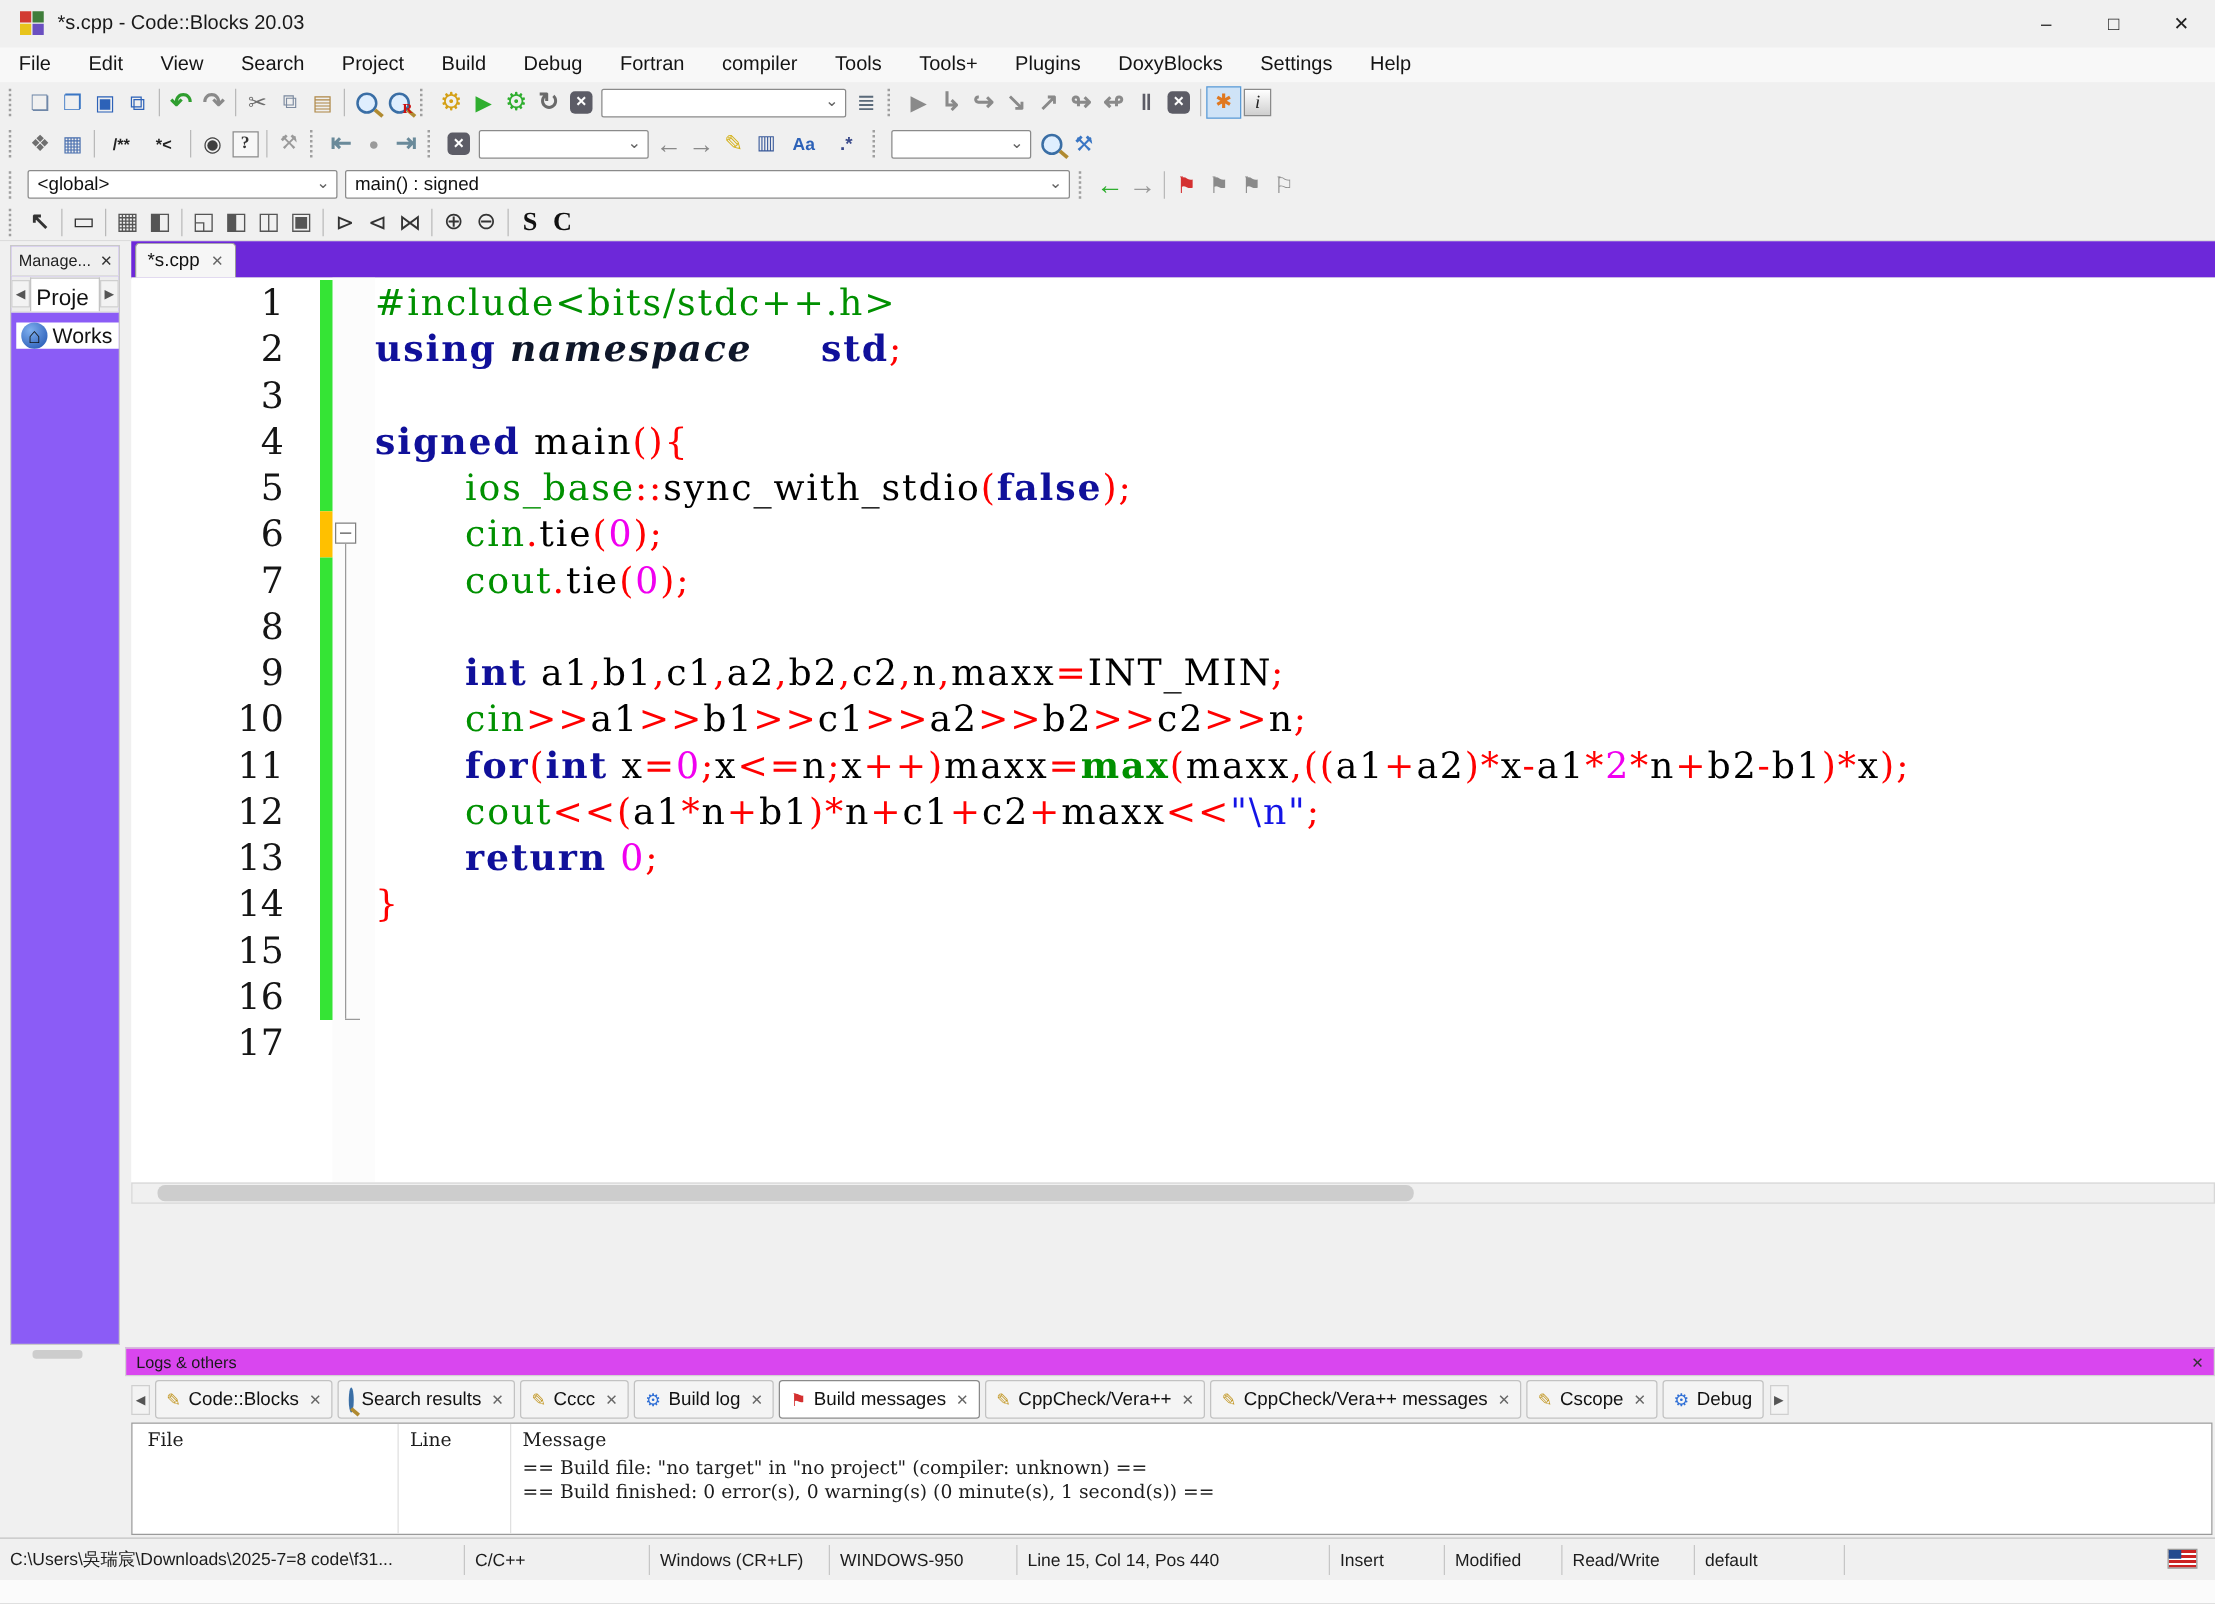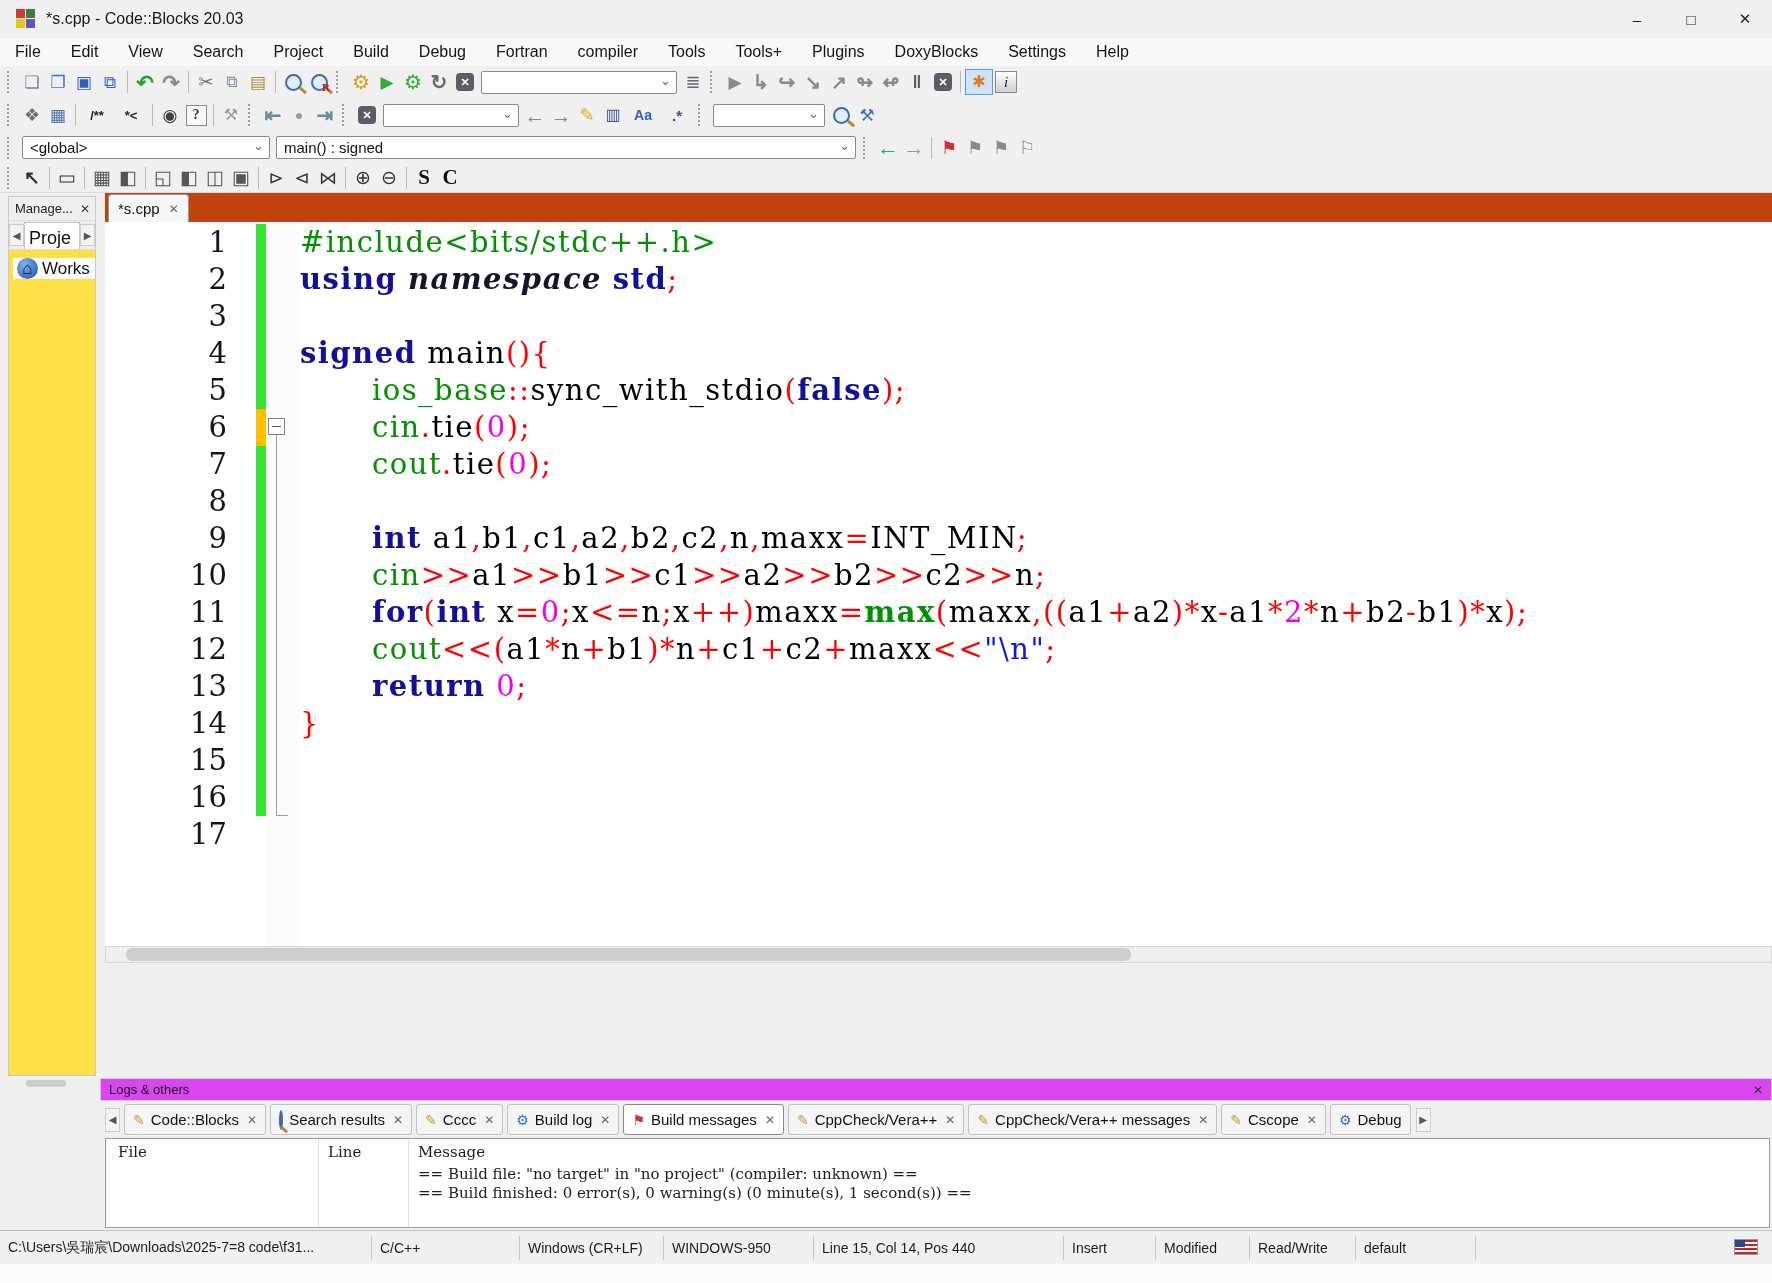--- a/index.html
+++ b/index.html
@@ -29,35 +29,35 @@
   .mag::after{content:"";position:absolute;width:8px;height:3px;background:#b08a30;right:-7px;bottom:-3px;transform:rotate(40deg);}
   .magr{position:absolute;margin-left:14px;margin-top:10px;color:#cc1111;font-weight:bold;font-size:11px;font-family:"Liberation Serif",serif;}
   .boxx{width:18px;height:18px;background:#5c5c66;color:#fff;border-radius:4px;font-size:11px;display:flex;align-items:center;justify-content:center;font-weight:bold;}
   .infob{width:20px;height:20px;background:linear-gradient(#fff,#cfcfcf);border:1px solid #8a8a8a;color:#222;
          font-family:"Liberation Serif",serif;font-style:italic;font-size:15px;display:flex;align-items:center;justify-content:center;}
   .qbox{width:19px;height:19px;border:1px solid #8a8a8a;background:#f7f7f7;color:#333;font-family:"Liberation Serif",serif;
         font-size:14px;font-weight:bold;display:flex;align-items:center;justify-content:center;}
   .bugb{width:26px;height:24px;background:#cfe3f7;border:1px solid #5b9bd5;display:flex;align-items:center;justify-content:center;color:#e07820;font-size:16px;}
   
   .leftcol{position:absolute;left:0;top:193px;width:105px;height:885px;background:#f0f0f0;}
-  .mgmt{position:absolute;left:8px;top:3px;width:88px;height:880px;background:#fde047;border:1px solid #c9c9c9;box-sizing:border-box;}
+  .mgmt{position:absolute;left:8px;top:3px;width:88px;height:880px;background:#8b5cf6;border:1px solid #c9c9c9;box-sizing:border-box;}
   .mgmt-head{height:23px;display:flex;align-items:center;background:#efefef;border-bottom:1px solid #ddd;}
   .mgmt-title{font-size:13px;color:#222;margin-left:6px;flex:1;}
   .mgmt-x{font-size:12px;color:#333;margin-right:5px;}
   .mgmt-tabs{height:28px;display:flex;align-items:center;background:#ededed;border-bottom:1px solid #ddd;}
   .arrbtn{width:15px;height:22px;display:flex;align-items:center;justify-content:center;font-size:10px;color:#555;background:#f3f3f3;border:1px solid #cfcfcf;box-sizing:border-box;}
   .mgmt-tab{flex:1;height:26px;background:#fff;border:1px solid #c4c4c4;border-bottom:none;display:flex;align-items:flex-end;overflow:hidden;}
   .mgmt-tab span{font-size:18px;color:#111;margin-left:4px;}
   .ws-item{display:flex;align-items:center;margin:8px 0 0 4px;background:#fff;}
   .home{width:21px;height:21px;border-radius:50%;background:radial-gradient(circle at 35% 30%,#7fb0ef,#1c4fae);display:flex;align-items:center;justify-content:center;color:#fff;font-size:12px;flex:none;}
   .ws-item span{font-size:17px;color:#111;margin-left:4px;white-space:nowrap;}
   .sash{position:absolute;left:26px;top:1080px;width:40px;height:7px;background:#cdcdcd;border-radius:3px;}
   
   .edzone{position:absolute;left:105px;top:193px;width:1667px;height:885px;background:#f0f0f0;}
-  .tabbar{position:absolute;left:0;top:0;width:100%;height:29px;background:#c2410c;border-bottom:1px solid #bdbdbd;display:flex;align-items:flex-end;}
+  .tabbar{position:absolute;left:0;top:0;width:100%;height:29px;background:#6d28d9;border-bottom:1px solid #bdbdbd;display:flex;align-items:flex-end;}
   .edtab{height:27px;margin-left:3px;background:#f6f6f6;border:1px solid #9a9a9a;border-bottom:none;border-radius:4px 4px 0 0;
          display:flex;align-items:center;padding:0 9px;}
   .edtab .lbl{font-size:15px;color:#111;}
   .edtab .x{font-size:12px;color:#666;margin-left:9px;}
   .editor{position:absolute;left:0;top:29px;width:100%;height:724px;background:#fff;overflow:hidden;}
   .gutter{position:absolute;left:0;top:0;width:130px;height:100%;}
   .lnum{height:37px;text-align:right;padding-right:8px;font-family:"DejaVu Serif","Liberation Serif",serif;font-size:29px;color:#151515;line-height:37px;}
   .chgbar{position:absolute;left:151px;width:10px;}
   .foldmargin{position:absolute;left:161px;top:0;width:34px;height:100%;background:#fcfcfc;}
   .foldbox{position:absolute;left:163px;width:17px;height:17px;border:1px solid #808080;background:#fff;box-sizing:border-box;
@@ -326,21 +326,21 @@
           <div class="chgbar" style="top: 187px; height: 37px; background: rgb(255, 192, 0);"></div>
           <div class="chgbar" style="top: 224px; height: 370px; background: rgb(53, 228, 53);"></div>
         </div>
       <div id="foldmarks">
           <div class="foldbox" style="top: 196px;"></div>
           <div class="foldline" style="top: 213px; height: 380px;"></div>
           <div class="foldtick" style="top: 593px;"></div>
         </div>
       <div id="code" style="top: 2px;">
           <div class="cline"><span style="color: rgb(0, 144, 0);">#include&lt;bits/stdc++.h&gt;</span></div>
-          <div class="cline"><span style="color: rgb(16, 16, 154); font-weight: bold;">using</span><span style="color: rgb(0, 0, 0);"> </span><span style="color: #0f172a; font-weight: bold; font-style: italic;">namespace</span><span style="color: rgb(0, 0, 0);"> </span><span style="color: rgb(16, 16, 154); font-weight: bold;">std</span><span style="color: rgb(255, 0, 0);">;</span></div>
+          <div class="cline"><span style="color: rgb(16, 16, 154); font-weight: bold;">using</span><span style="color: rgb(0, 0, 0);"> </span><span style="color: #0f172a; font-weight: bold; font-style: italic;">namespace</span><span style="color: rgb(0, 0, 0);"> </span><span style="color: rgb(16, 16, 154); font-weight: bold; margin-left: 44px;">std</span><span style="color: rgb(255, 0, 0);">;</span></div>
           <div class="cline"></div>
           <div class="cline"><span style="color: rgb(16, 16, 154); font-weight: bold;">signed</span><span style="color: rgb(0, 0, 0);"> main</span><span style="color: rgb(255, 0, 0);">()</span><span style="color: rgb(255, 0, 0);">{</span></div>
           <div class="cline" style="padding-left: 72px;"><span style="color: rgb(0, 144, 0);">ios_base</span><span style="color: rgb(255, 0, 0);">::</span><span style="color: rgb(0, 0, 0);">sync_with_stdio</span><span style="color: rgb(255, 0, 0);">(</span><span style="color: rgb(16, 16, 154); font-weight: bold;">false</span><span style="color: rgb(255, 0, 0);">)</span><span style="color: rgb(255, 0, 0);">;</span></div>
           <div class="cline" style="padding-left: 72px;"><span style="color: rgb(0, 144, 0);">cin</span><span style="color: rgb(255, 0, 0);">.</span><span style="color: rgb(0, 0, 0);">tie</span><span style="color: rgb(255, 0, 0);">(</span><span style="color: rgb(240, 0, 240);">0</span><span style="color: rgb(255, 0, 0);">)</span><span style="color: rgb(255, 0, 0);">;</span></div>
           <div class="cline" style="padding-left: 72px;"><span style="color: rgb(0, 144, 0);">cout</span><span style="color: rgb(255, 0, 0);">.</span><span style="color: rgb(0, 0, 0);">tie</span><span style="color: rgb(255, 0, 0);">(</span><span style="color: rgb(240, 0, 240);">0</span><span style="color: rgb(255, 0, 0);">)</span><span style="color: rgb(255, 0, 0);">;</span></div>
           <div class="cline"></div>
           <div class="cline" style="padding-left: 72px;"><span style="color: rgb(16, 16, 154); font-weight: bold;">int</span><span style="color: rgb(0, 0, 0);"> a1</span><span style="color: rgb(255, 0, 0);">,</span><span style="color: rgb(0, 0, 0);">b1</span><span style="color: rgb(255, 0, 0);">,</span><span style="color: rgb(0, 0, 0);">c1</span><span style="color: rgb(255, 0, 0);">,</span><span style="color: rgb(0, 0, 0);">a2</span><span style="color: rgb(255, 0, 0);">,</span><span style="color: rgb(0, 0, 0);">b2</span><span style="color: rgb(255, 0, 0);">,</span><span style="color: rgb(0, 0, 0);">c2</span><span style="color: rgb(255, 0, 0);">,</span><span style="color: rgb(0, 0, 0);">n</span><span style="color: rgb(255, 0, 0);">,</span><span style="color: rgb(0, 0, 0);">maxx</span><span style="color: rgb(255, 0, 0);">=</span><span style="color: rgb(0, 0, 0);">INT_MIN</span><span style="color: rgb(255, 0, 0);">;</span></div>
           <div class="cline" style="padding-left: 72px;"><span style="color: rgb(0, 144, 0);">cin</span><span style="color: rgb(255, 0, 0);">&gt;&gt;</span><span style="color: rgb(0, 0, 0);">a1</span><span style="color: rgb(255, 0, 0);">&gt;&gt;</span><span style="color: rgb(0, 0, 0);">b1</span><span style="color: rgb(255, 0, 0);">&gt;&gt;</span><span style="color: rgb(0, 0, 0);">c1</span><span style="color: rgb(255, 0, 0);">&gt;&gt;</span><span style="color: rgb(0, 0, 0);">a2</span><span style="color: rgb(255, 0, 0);">&gt;&gt;</span><span style="color: rgb(0, 0, 0);">b2</span><span style="color: rgb(255, 0, 0);">&gt;&gt;</span><span style="color: rgb(0, 0, 0);">c2</span><span style="color: rgb(255, 0, 0);">&gt;&gt;</span><span style="color: rgb(0, 0, 0);">n</span><span style="color: rgb(255, 0, 0);">;</span></div>
           <div class="cline" style="padding-left: 72px;"><span style="color: rgb(16, 16, 154); font-weight: bold;">for</span><span style="color: rgb(255, 0, 0);">(</span><span style="color: rgb(16, 16, 154); font-weight: bold;">int</span><span style="color: rgb(0, 0, 0);"> x</span><span style="color: rgb(255, 0, 0);">=</span><span style="color: rgb(240, 0, 240);">0</span><span style="color: rgb(255, 0, 0);">;</span><span style="color: rgb(0, 0, 0);">x</span><span style="color: rgb(255, 0, 0);">&lt;=</span><span style="color: rgb(0, 0, 0);">n</span><span style="color: rgb(255, 0, 0);">;</span><span style="color: rgb(0, 0, 0);">x</span><span style="color: rgb(255, 0, 0);">++)</span><span style="color: rgb(0, 0, 0);">maxx</span><span style="color: rgb(255, 0, 0);">=</span><span style="color: rgb(0, 144, 0); font-weight: bold;">max</span><span style="color: rgb(255, 0, 0);">(</span><span style="color: rgb(0, 0, 0);">maxx</span><span style="color: rgb(255, 0, 0);">,((</span><span style="color: rgb(0, 0, 0);">a1</span><span style="color: rgb(255, 0, 0);">+</span><span style="color: rgb(0, 0, 0);">a2</span><span style="color: rgb(255, 0, 0);">)*</span><span style="color: rgb(0, 0, 0);">x</span><span style="color: rgb(255, 0, 0);">-</span><span style="color: rgb(0, 0, 0);">a1</span><span style="color: rgb(255, 0, 0);">*</span><span style="color: rgb(240, 0, 240);">2</span><span style="color: rgb(255, 0, 0);">*</span><span style="color: rgb(0, 0, 0);">n</span><span style="color: rgb(255, 0, 0);">+</span><span style="color: rgb(0, 0, 0);">b2</span><span style="color: rgb(255, 0, 0);">-</span><span style="color: rgb(0, 0, 0);">b1</span><span style="color: rgb(255, 0, 0);">)*</span><span style="color: rgb(0, 0, 0);">x</span><span style="color: rgb(255, 0, 0);">);</span></div>
           <div class="cline" style="padding-left: 72px;"><span style="color: rgb(0, 144, 0);">cout</span><span style="color: rgb(255, 0, 0);">&lt;&lt;(</span><span style="color: rgb(0, 0, 0);">a1</span><span style="color: rgb(255, 0, 0);">*</span><span style="color: rgb(0, 0, 0);">n</span><span style="color: rgb(255, 0, 0);">+</span><span style="color: rgb(0, 0, 0);">b1</span><span style="color: rgb(255, 0, 0);">)*</span><span style="color: rgb(0, 0, 0);">n</span><span style="color: rgb(255, 0, 0);">+</span><span style="color: rgb(0, 0, 0);">c1</span><span style="color: rgb(255, 0, 0);">+</span><span style="color: rgb(0, 0, 0);">c2</span><span style="color: rgb(255, 0, 0);">+</span><span style="color: rgb(0, 0, 0);">maxx</span><span style="color: rgb(255, 0, 0);">&lt;&lt;</span><span style="color: rgb(20, 20, 230);">"\n"</span><span style="color: rgb(255, 0, 0);">;</span></div>

